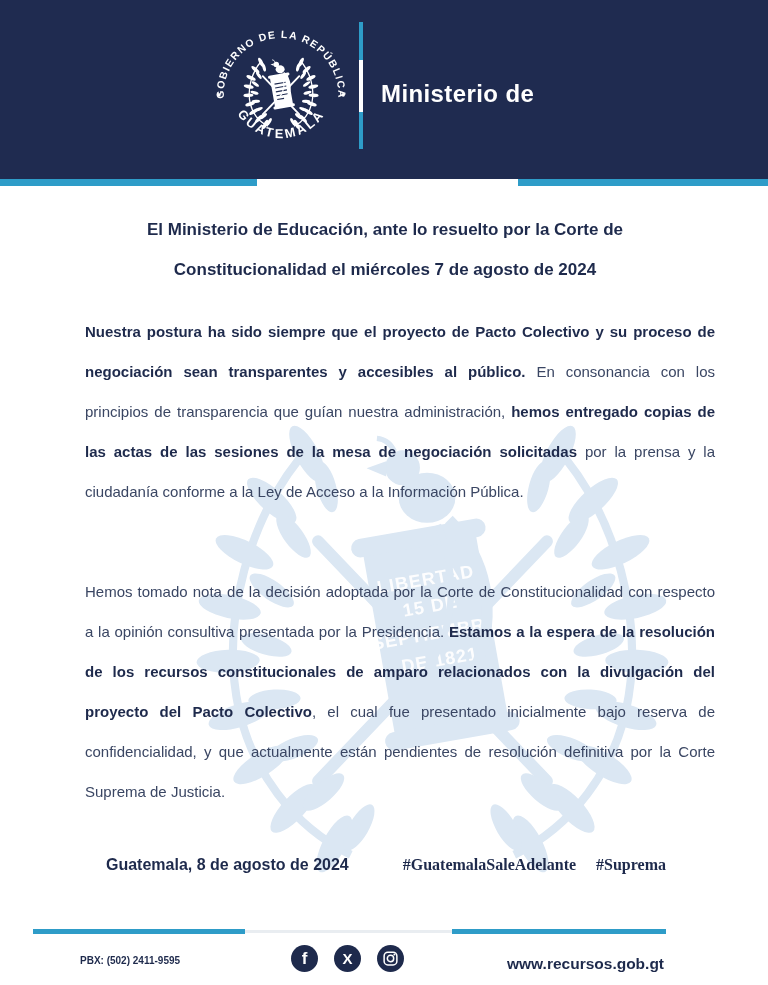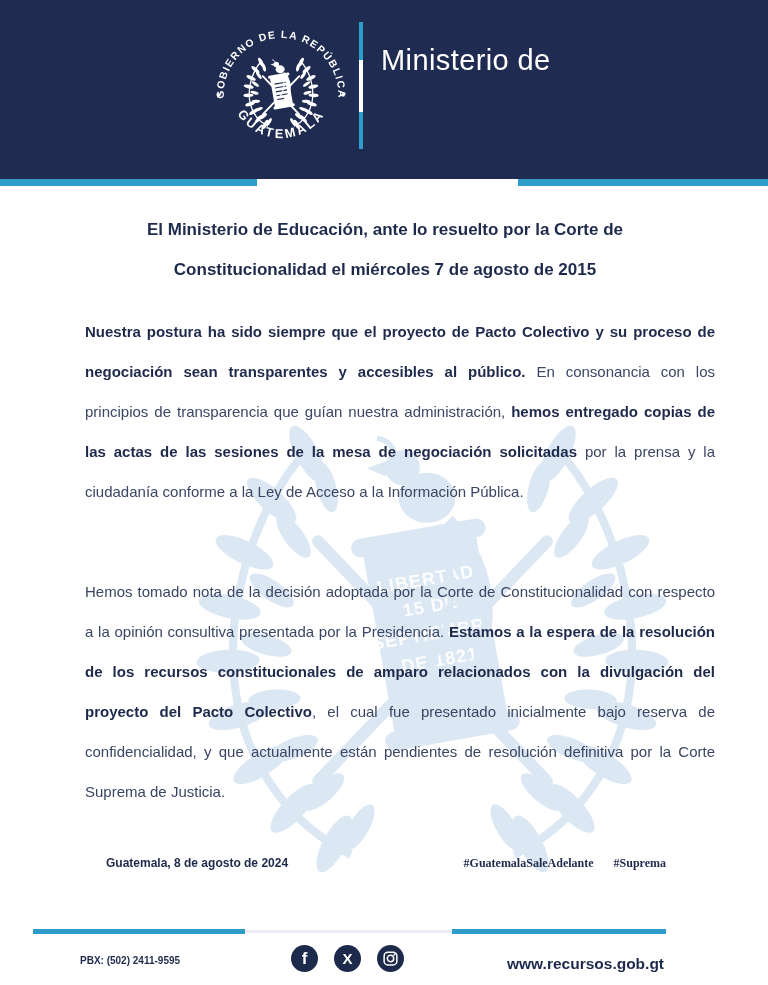--- a/index.html
+++ b/index.html
@@ -9,42 +9,42 @@
   }
   
   .header{position:absolute;top:0;left:0;width:768px;height:179px;background:#1f2b50;z-index:3;}
   .seal-svg{position:absolute;left:206px;top:12px;width:150px;height:150px;color:#ffffff;
     --emblem-bg:#1f2b50; --scroll-lines-o:1; --scroll-words-o:0;}
   .brand-sep{position:absolute;left:359px;top:22px;width:4px;height:127px;display:flex;flex-direction:column;}
   .brand-sep .s1{height:38px;background:#2e9cc8;}
   .brand-sep .s2{height:52px;background:#ffffff;}
   .brand-sep .s3{flex:1;background:#2e9cc8;}
   .brand{position:absolute;left:381px;top:46px;color:#ffffff;line-height:1;}
-  .brand .l1{font-size:29px;font-weight:400;letter-spacing:.4px;}
+  .brand .l1{font-size:24px;font-weight:700;letter-spacing:.4px;margin-top:36px;}
   .brand .l2{font-size:31px;font-weight:800;margin-top:6px;letter-spacing:.2px;}
   
   .top-line{position:absolute;top:179px;left:0;width:768px;height:7px;z-index:3;}
   .top-line .a{position:absolute;left:0;top:0;width:257px;height:7px;background:#2e9cc8;}
   .top-line .b{position:absolute;left:257px;top:0;width:261px;height:7px;background:#ffffff;}
   .top-line .c{position:absolute;left:518px;top:0;width:250px;height:7px;background:#2e9cc8;}
   
   .watermark-svg{position:absolute;left:160px;top:338px;width:545px;height:592px;z-index:0;
     color:#dbe7f3; --emblem-bg:#ffffff; --scroll-lines-o:0; --scroll-words-o:.95;}
   
   .title{position:absolute;left:70px;top:210px;width:630px;z-index:1;
     text-align:center;font-size:17px;font-weight:700;color:#1e2a4c;line-height:40px;}
   .title .inner{display:inline-block;max-width:600px;}
   .para{position:absolute;left:70px;width:630px;z-index:1;margin:15px;
     font-size:15px;line-height:40px;text-align:justify;color:#3a4663;}
   .para .b{font-weight:700;color:#1e2a4c;}
   .p1{top:297px;}
   .p2{top:557px;}
   .dateline{position:absolute;left:70px;top:856px;width:630px;z-index:1;box-sizing:border-box;
     padding:0 34px 0 36px;display:flex;justify-content:space-between;align-items:baseline;
-    font-size:12px;font-weight:700;color:#1e2a4c;}
+    font-size:16px;font-weight:700;color:#1e2a4c;}
   .tags{display:flex;gap:20px;font-family:Liberation Serif, serif;}
   
   .footer-line{position:absolute;top:929px;left:0;width:768px;height:5px;z-index:2;}
   .footer-line .a{position:absolute;left:33px;top:0;width:212px;height:5px;background:#2e9cc8;}
   .footer-line .b{position:absolute;left:245px;top:0;width:207px;height:3px;top:1px;background:#e9edf1;}
   .footer-line .c{position:absolute;left:452px;top:0;width:214px;height:5px;background:#2e9cc8;}
   .social{position:absolute;left:291px;top:945px;display:flex;gap:16px;z-index:2;}
   .social .circle{width:27px;height:27px;border-radius:50%;background:#1e2a4c;color:#ffffff;
     display:flex;align-items:center;justify-content:center;}
   .social .glyph{font-weight:700;font-size:15px;line-height:1;}
@@ -144,21 +144,21 @@
     <div class="a"></div>
       <div class="b"></div>
       <div class="c"></div>
   </div>
 
   <svg class="watermark-svg" viewBox="0 0 100 100">
     <use href="#emblem" x="0" y="0" width="100" height="100"></use>
   </svg>
 
   <div class="title">
-    <span class="inner">El Ministerio de Educación, ante lo resuelto por la Corte de Constitucionalidad el miércoles 7 de agosto de 2015</span>
+    <span class="inner">El Ministerio de Educación, ante lo resuelto por la Corte de Constitucionalidad el miércoles 7 de agosto de 2024</span>
   </div>
 
   <p class="para p1"><span class="b">Nuestra postura ha sido siempre que el proyecto de Pacto Colectivo y su proceso de negociación sean transparentes y accesibles al público.</span><span> En consonancia con los principios de transparencia que guían nuestra administración, </span><span class="b">hemos entregado copias de las actas de las sesiones de la mesa de negociación solicitadas</span><span> por la prensa y la ciudadanía conforme a la Ley de Acceso a la Información Pública.</span></p>
 
   <p class="para p2"><span>Hemos tomado nota de la decisión adoptada por la Corte de Constitucionalidad con respecto a la opinión consultiva presentada por la Presidencia. </span><span class="b">Estamos a la espera de la resolución de los recursos constitucionales de amparo relacionados con la divulgación del proyecto del Pacto Colectivo</span><span>, el cual fue presentado inicialmente bajo reserva de confidencialidad, y que actualmente están pendientes de resolución definitiva por la Corte Suprema de Justicia.</span></p>
 
   <div class="dateline">
     <span>Guatemala, 8 de agosto de 2024</span>
     <span class="tags">
       <span>#GuatemalaSaleAdelante</span>

